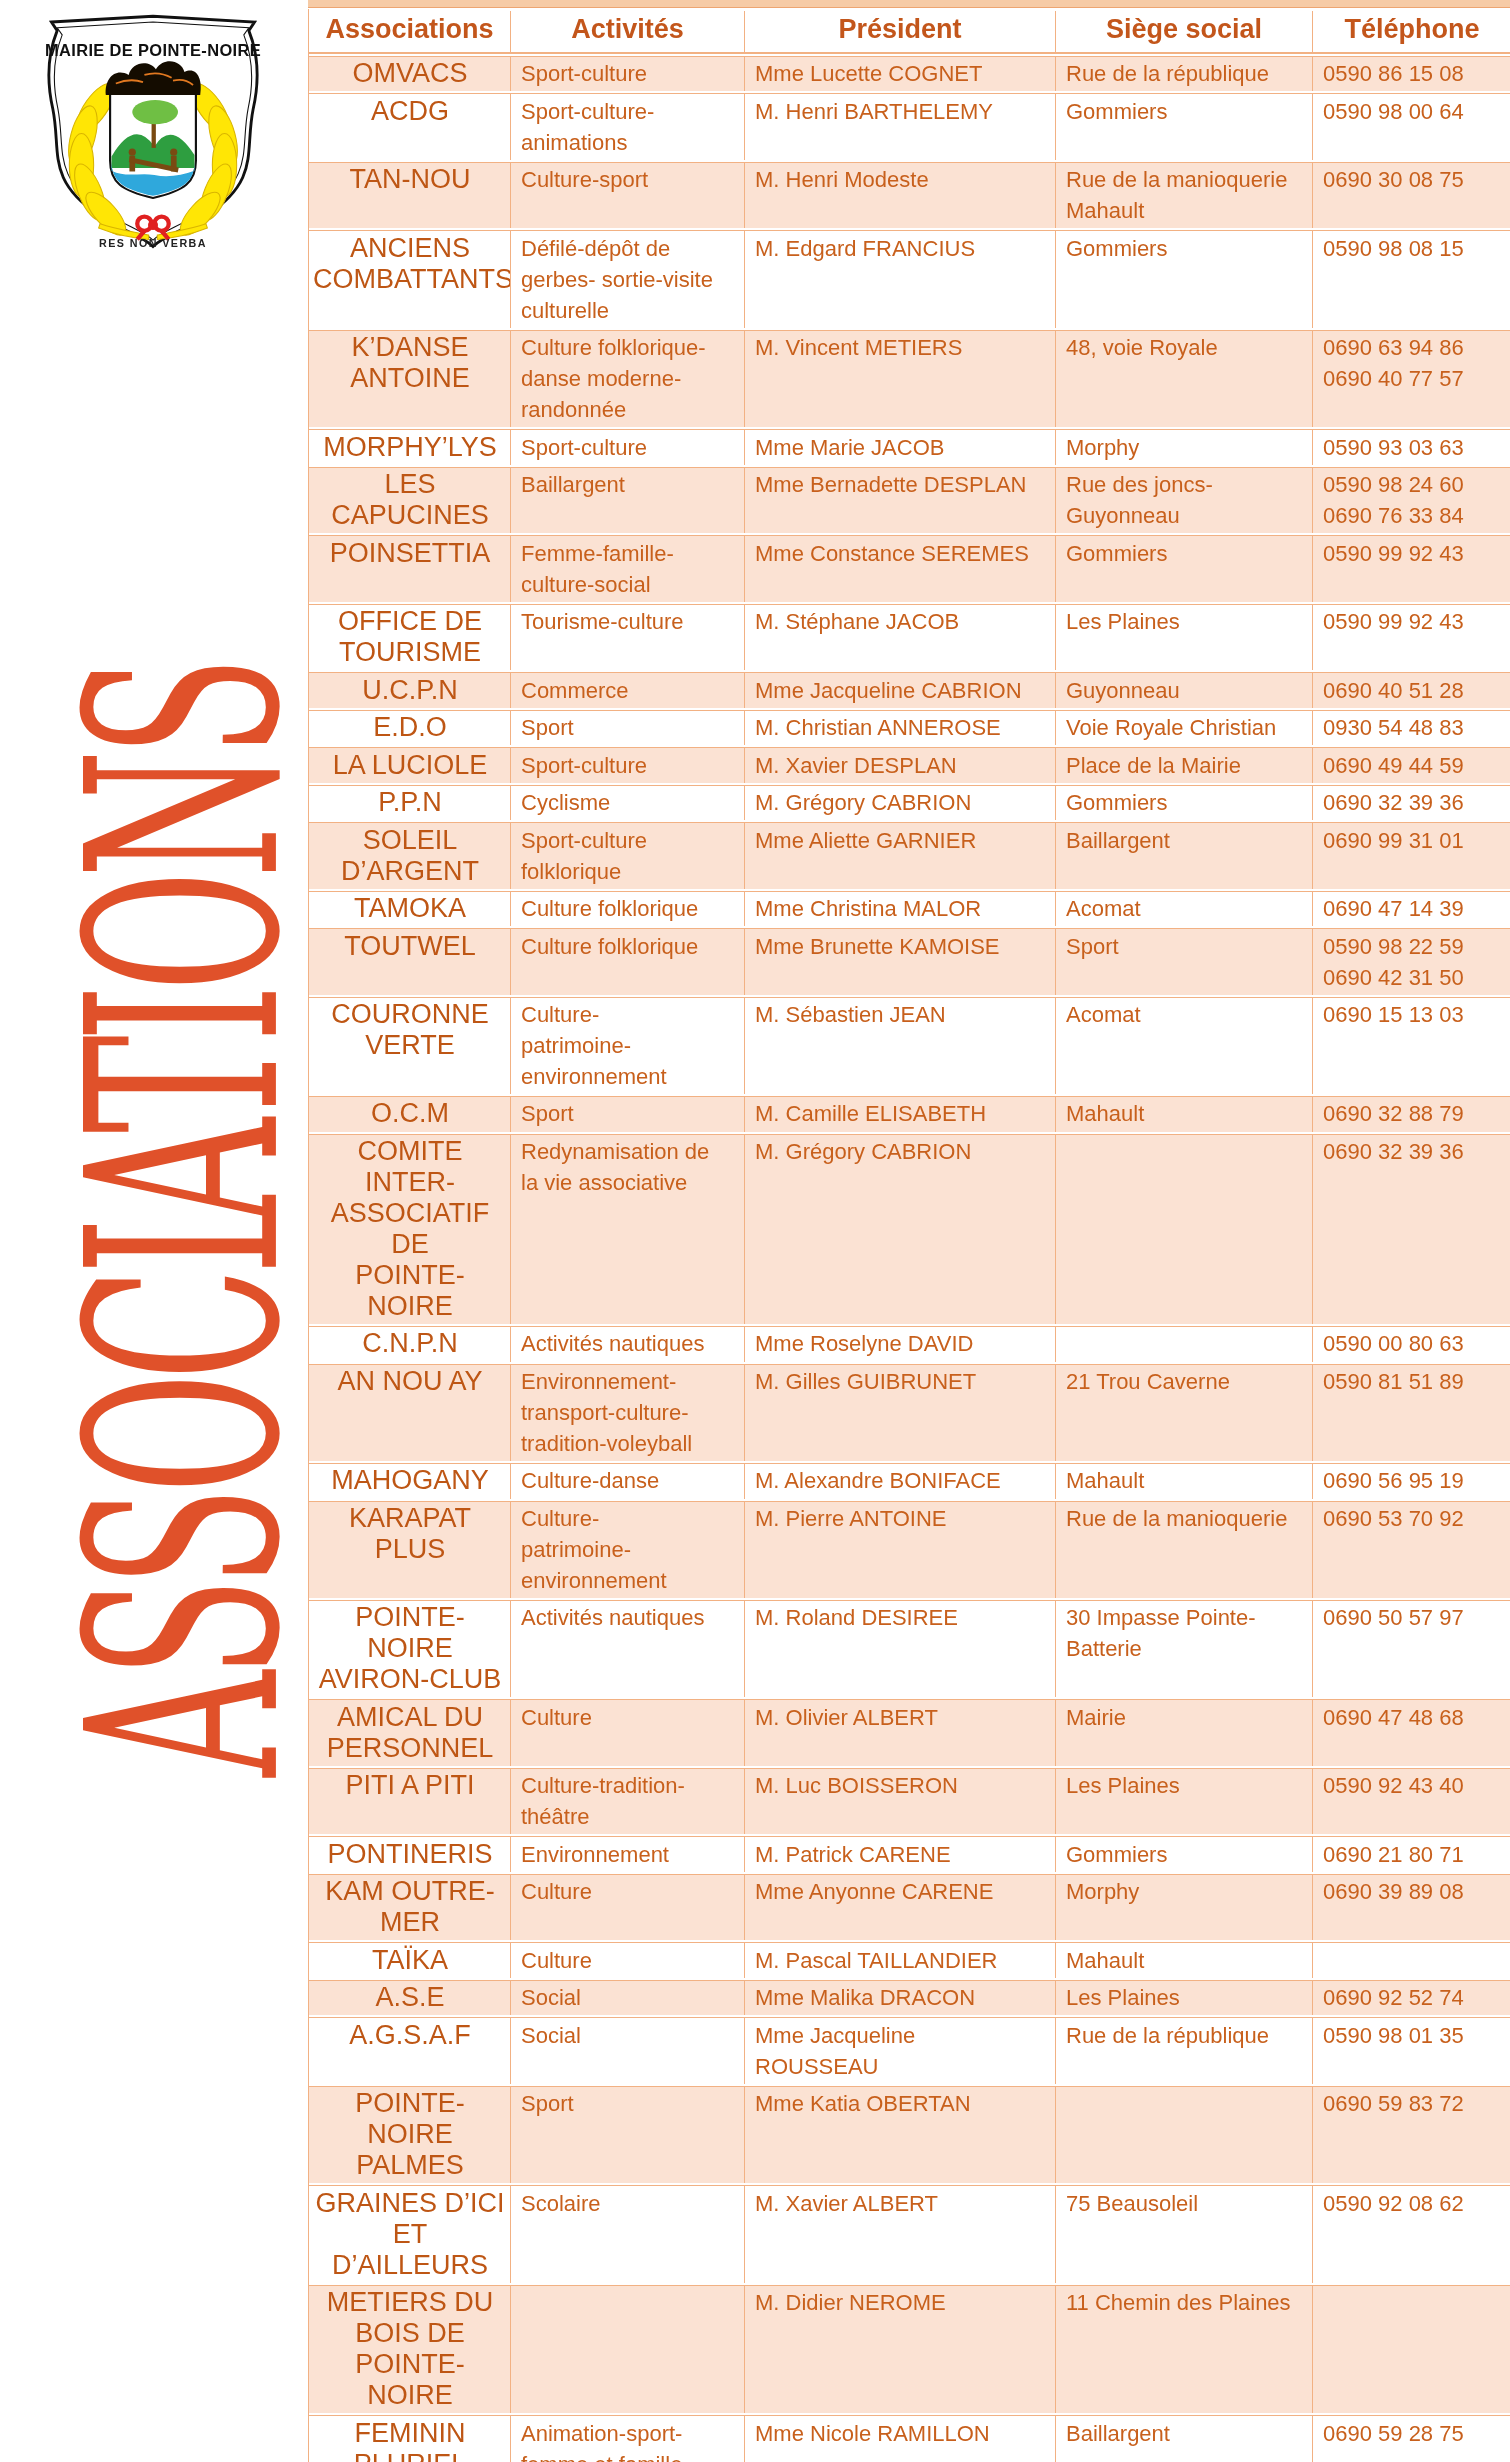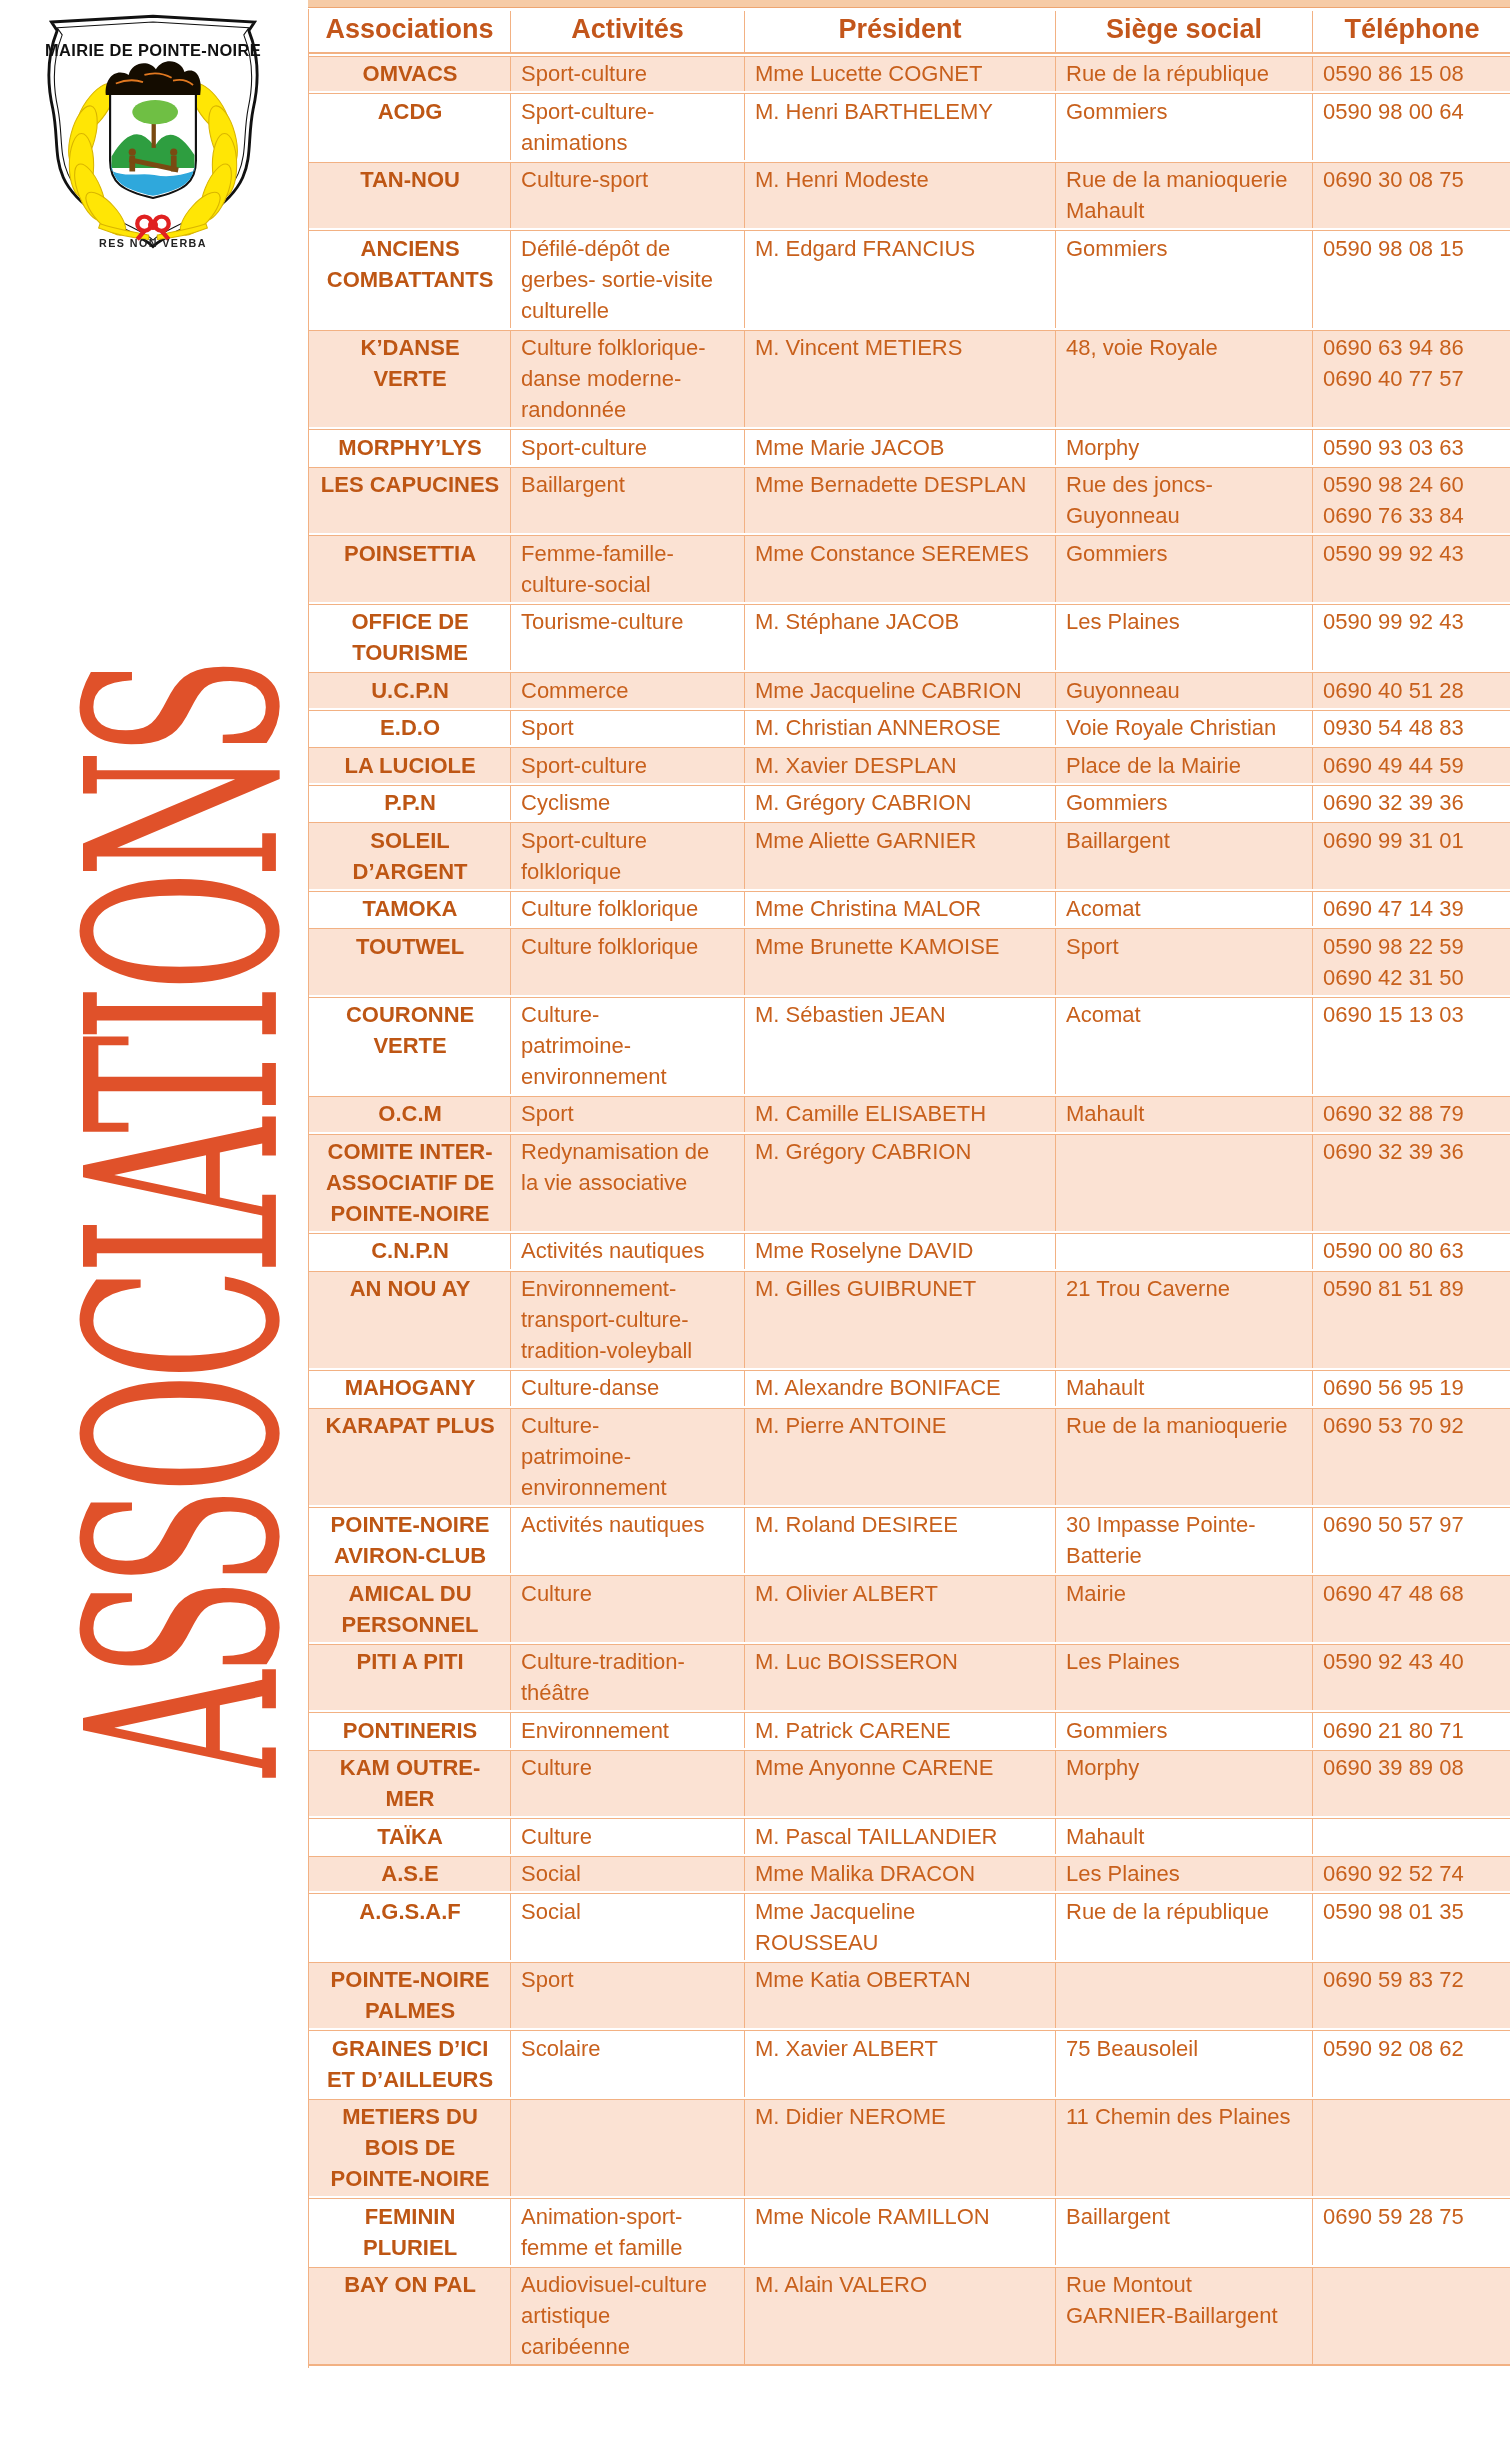--- a/index.html
+++ b/index.html
@@ -47,21 +47,21 @@
     font-size: 22px; color: #C8601C;
     line-height: 31px; vertical-align: top;
     padding: 1.4px 7.2px 2.1px 10px;
     white-space: pre-line; overflow: hidden;
     border-top: 1.4px solid #F2B183;
     background: #ffffff;
   }
   tr.shaded td { background: #FBE2D3; }
   tbody tr:last-child td { border-bottom: 2.1px solid #F2B183; }
   td.cell-association {
-    font-weight: bold; text-align: center; font-size: 22px; color: #BE5614;
+    font-weight: normal; text-align: center; font-size: 27px; color: #BE5614;
     padding-left: 4px; padding-right: 2.9px;
   }
 </style>
 </head>
 <body>
 
 <div class="page">
 
   <div class="logo-wrap">
     <svg viewBox="0 0 344 338" width="246" height="242">
@@ -172,21 +172,21 @@
 COMBATTANTS</td>
             <td class="cell-activity">Défilé-dépôt de
 gerbes- sortie-visite
 culturelle</td>
             <td class="cell-president">M. Edgard FRANCIUS</td>
             <td class="cell-siege">Gommiers</td>
             <td class="cell-phone">0590 98 08 15</td>
           </tr>
           <tr class="shaded">
             <td class="cell-association">K’DANSE
-VERTE</td>
+ANTOINE</td>
             <td class="cell-activity">Culture folklorique-
 danse moderne-
 randonnée</td>
             <td class="cell-president">M. Vincent METIERS</td>
             <td class="cell-siege">48, voie Royale</td>
             <td class="cell-phone">0690 63 94 86
 0690 40 77 57</td>
           </tr>
           <tr>
             <td class="cell-association">MORPHY’LYS</td>

